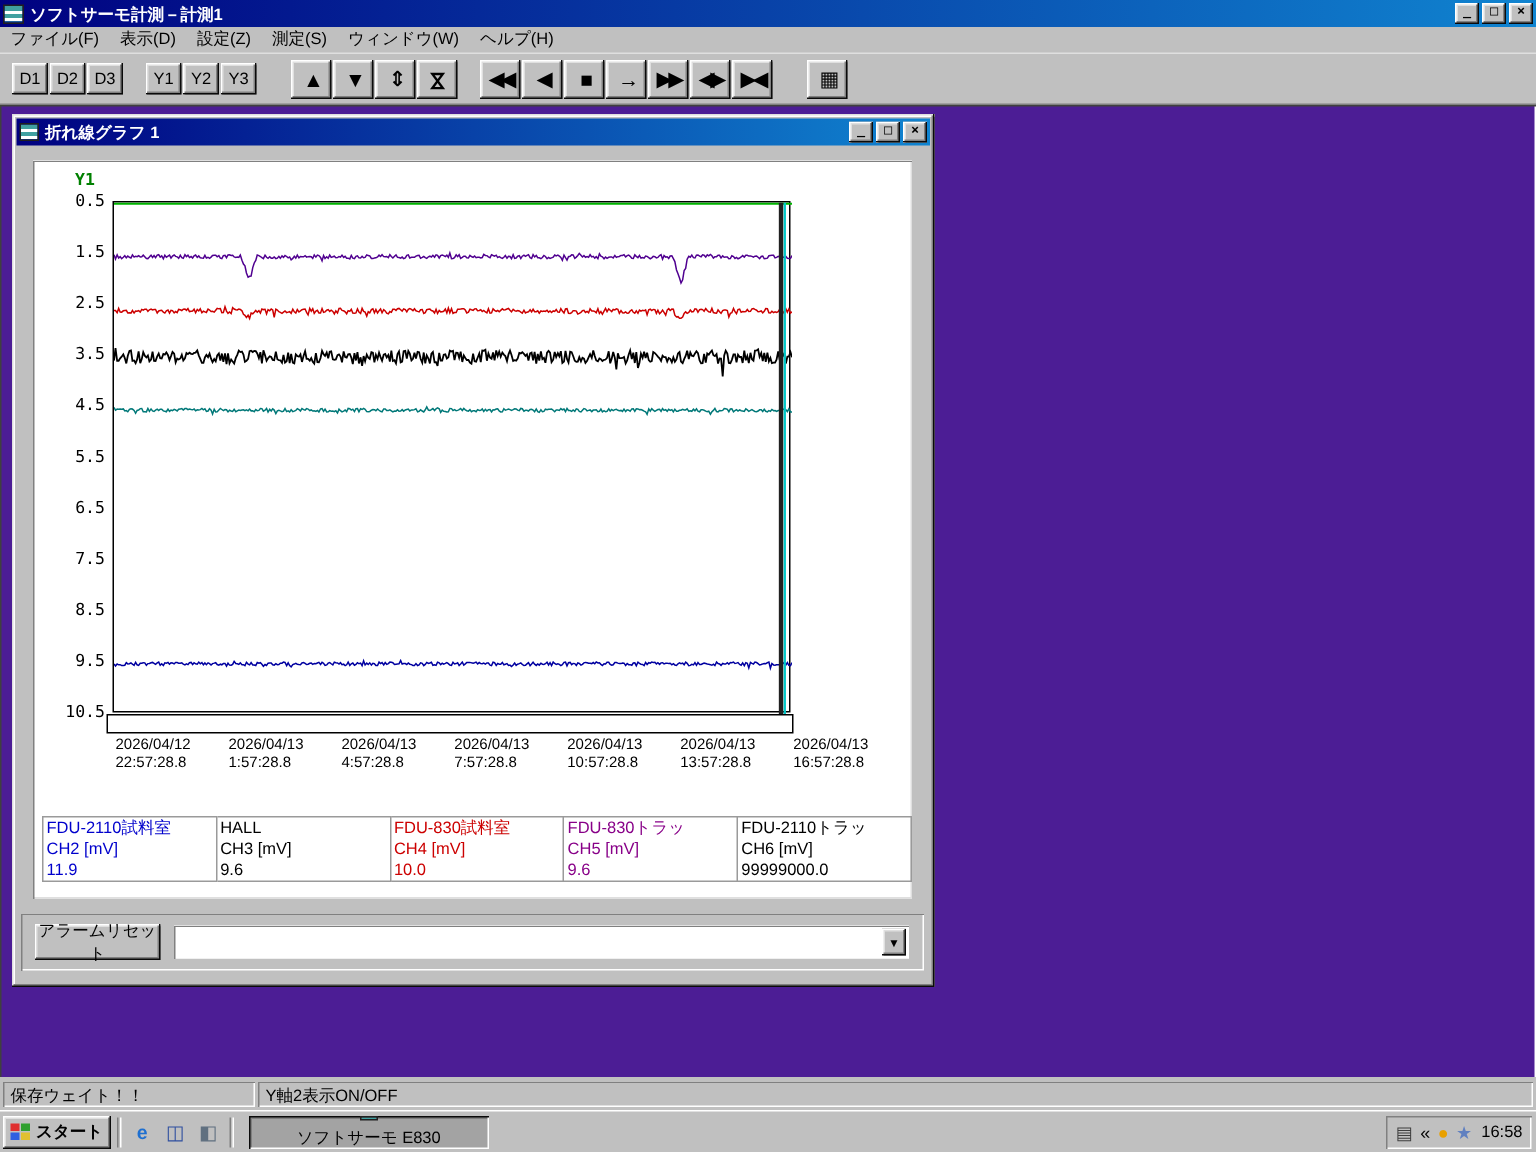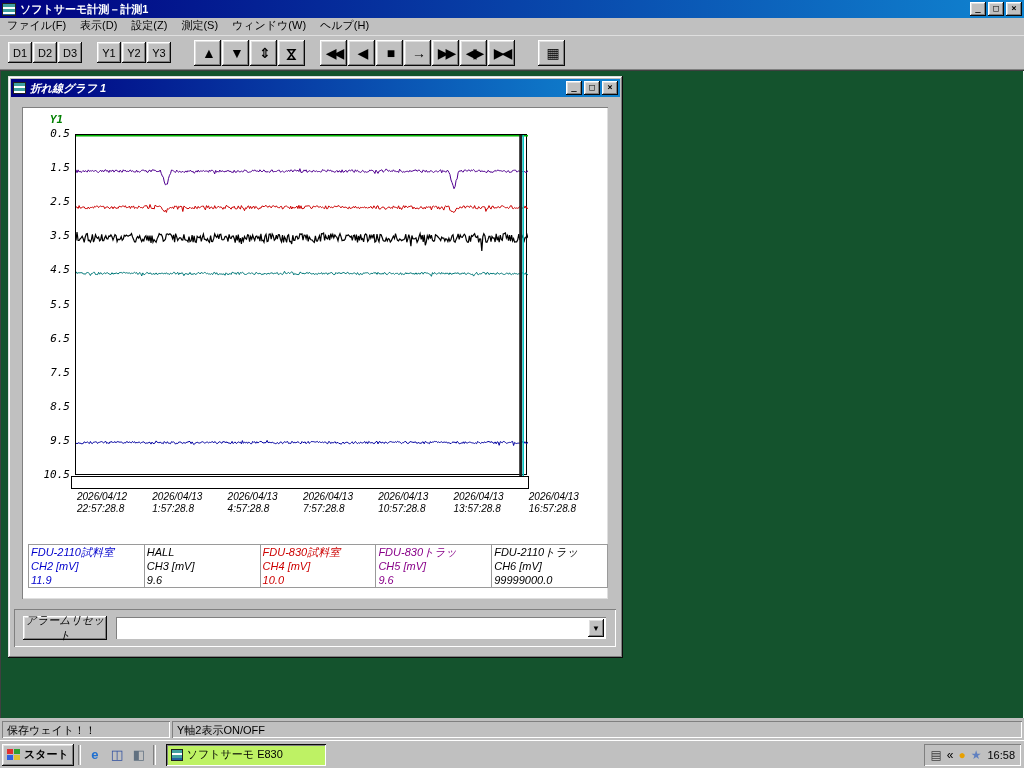--- a/index.html
+++ b/index.html
@@ -1,18 +1,18 @@
 <!DOCTYPE html>
 <html><head>
 <meta charset="utf-8">
 <style>
   * { margin:0; padding:0; box-sizing:border-box; font-family:"Liberation Sans","DejaVu Sans",sans-serif; }
   html,body { width:1024px; height:768px; overflow:hidden; background:#c0c0c0; }
   #screen { position:relative; width:1024px; height:768px; background:#c0c0c0; font-size:11px; color:#000;border-radius:10px; }
-  .pressed { background:#bef264; box-shadow: inset 1px 1px #0a0a0a, inset -1px -1px #fff, inset 2px 2px #808080; }
+  .pressed { background:#a3a3a3; box-shadow: inset 1px 1px #0a0a0a, inset -1px -1px #fff, inset 2px 2px #808080; flex-direction: column; }
 
   
   #main-titlebar { position:absolute; left:0; top:0; width:1024px; height:18px;
     background:linear-gradient(90deg,#000080,#1084d0); color:#fff; display:flex; align-items:center; padding:0 2px; }
   #main-titlebar .title-text { font-weight:bold; font-size:11px; margin-left:4px; flex:1; white-space:nowrap; }
   .app-icon { width:14px; height:13px; background:linear-gradient(180deg,#40a0a0 0 3px,#fff 3px 5px,#40a0a0 5px 8px,#fff 8px 10px,#2060a0 10px 13px); border:1px solid #202020; }
   .tb-btn { width:16px; height:14px; margin-left:2px; background:#c0c0c0; color:#000; font-size:9px; line-height:12px; text-align:center; font-weight:bold;
     box-shadow: inset -1px -1px #0a0a0a, inset 1px 1px #fff, inset -2px -2px #808080, inset 2px 2px #dfdfdf; font-family:"DejaVu Sans Mono",monospace; }
 
   
@@ -23,21 +23,21 @@
   #toolbar { position:absolute; left:0; top:36px; width:1024px; height:34px; background:#c0c0c0; display:flex; align-items:center; border-bottom:1px solid #808080; }
   .tool-btn { width:24px; height:21px; margin-right:1px; display:flex; align-items:center; justify-content:center; font-size:11px;
     background:#c0c0c0; box-shadow: inset -1px -1px #0a0a0a, inset 1px 1px #fff, inset -2px -2px #808080, inset 2px 2px #dfdfdf; }
   .icon-btn { width:27px; height:26px; font-size:14px; font-weight:bold; }
   .icon-btn .glyph { display:inline-block; letter-spacing:-3px; }
   .icon-btn .rot90 { transform:rotate(90deg); }
   .tb-gap { width:14px; }
   .tb-gap-lg { width:22px; }
 
   
-  #mdi { position:absolute; left:0; top:70px; width:1024px; height:650px; background:#14532d; box-shadow: inset 1px 1px #404040, inset -1px -1px #fff; font-style: italic; }
+  #mdi { position:absolute; left:0; top:70px; width:1024px; height:650px; background:#4c1d95; box-shadow: inset 1px 1px #404040, inset -1px -1px #fff; }
 
   
   #graph-window { position:absolute; left:8px; top:6px; width:615px; height:582px; background:#c0c0c0; padding:3px;
     box-shadow: inset -1px -1px #0a0a0a, inset 1px 1px #dfdfdf, inset -2px -2px #808080, inset 2px 2px #fff; }
   #graph-titlebar { height:18px; background:linear-gradient(90deg,#000080,#1084d0); color:#fff; display:flex; align-items:center; padding:0 2px; }
   #graph-titlebar .title-text { font-weight:bold; font-size:11px; margin-left:4px; flex:1; }
 
   
   #graph-panel { position:absolute; left:14px; top:31px; width:586px; height:492px; background:#fff;
     box-shadow: inset 1px 1px #808080, inset -1px -1px #dfdfdf; }

